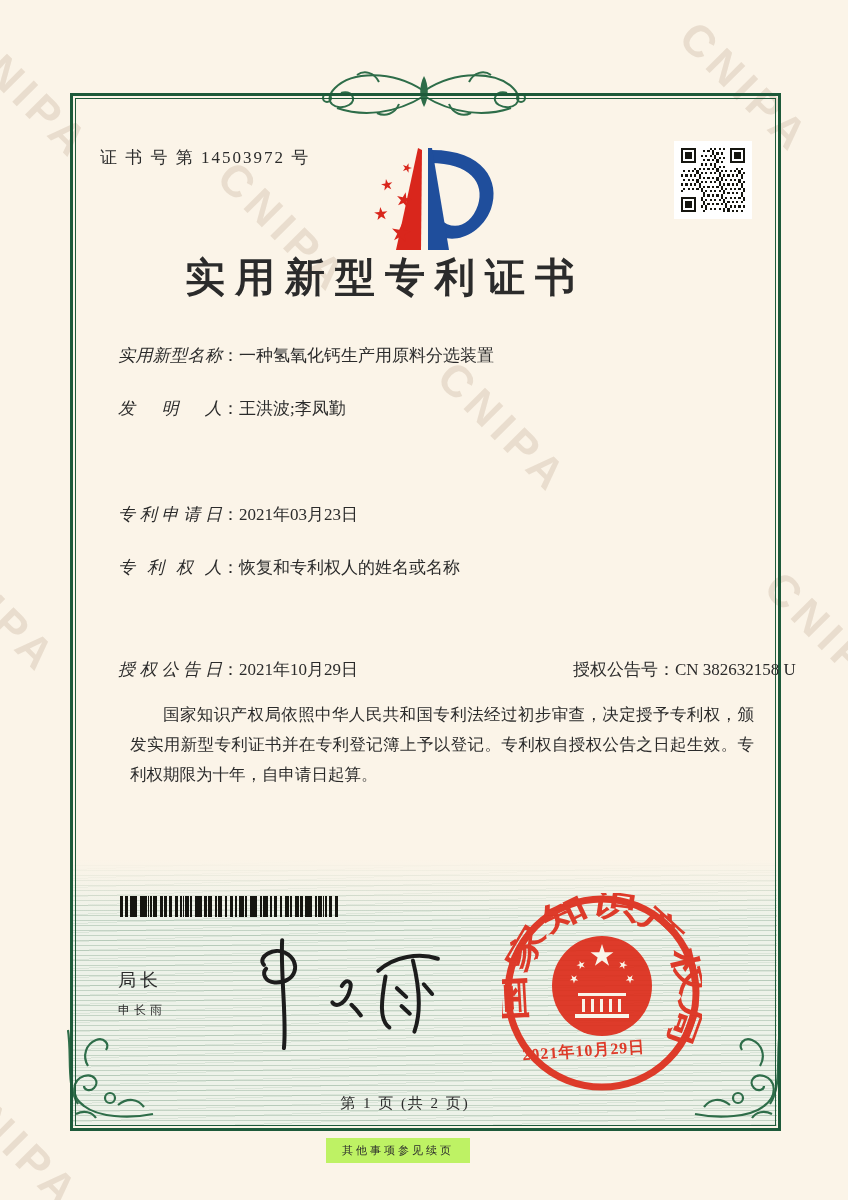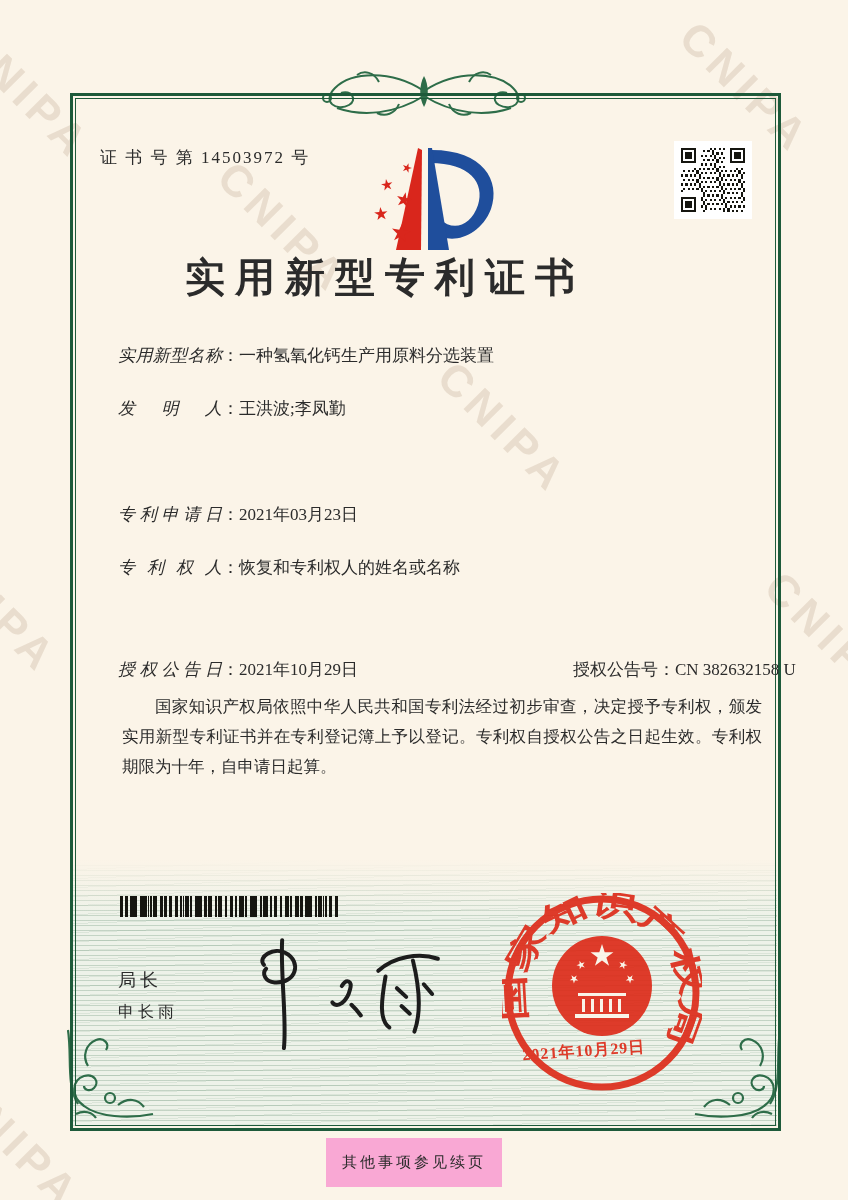--- a/index.html
+++ b/index.html
@@ -26,34 +26,34 @@
   .qr{position:absolute;left:674px;top:141px;width:78px;height:78px;background:#fff;
       display:flex;align-items:center;justify-content:center;}
   .title{position:absolute;left:0;top:250px;width:770px;text-align:center;
          font-size:40px;font-weight:bold;letter-spacing:10px;}
   .row{position:absolute;left:118px;font-size:17px;white-space:nowrap;}
   .lbl{display:inline-block;width:104px;text-align:justify;text-align-last:justify;vertical-align:bottom;font-style:italic;}
   .val{margin-left:0;}
   .row2{position:absolute;left:455px;top:0;}
   .paras{position:absolute;left:118px;top:688px;width:648px;font-size:16.5px;
          line-height:30px;text-align:justify;}
-  .paras p{margin:4px;text-indent:2em;}
+  .paras p{margin:12px;text-indent:2em;}
   .barcode{position:absolute;left:120px;top:896px;width:218px;height:21px;
      background-image:
        repeating-linear-gradient(90deg,#15150f 0 2px,rgba(0,0,0,0) 2px 5px),
        repeating-linear-gradient(90deg,#15150f 0 1px,rgba(0,0,0,0) 1px 7px),
        repeating-linear-gradient(90deg,#15150f 0 3px,rgba(0,0,0,0) 3px 11px);}
   .signer-title{position:absolute;left:118px;top:968px;font-size:18px;letter-spacing:4px;text-align:right;}
-  .signer-name{position:absolute;left:118px;top:1002px;font-size:16px;letter-spacing:4px;}
+  .signer-name{position:absolute;left:118px;top:1002px;font-size:12px;letter-spacing:4px;}
   .signature{position:absolute;left:245px;top:932px;}
   .seal{position:absolute;left:502px;top:893px;}
   .page-num{position:absolute;left:0;top:1094px;width:810px;text-align:center;
             font-size:15px;letter-spacing:2px;}
-  .foot-note{position:absolute;left:326px;top:1138px;background:#f9a8d4;
-             padding:15px 16px;font-size:15px;letter-spacing:3px;}
+  .foot-note{position:absolute;left:326px;top:1138px;background:#bef264;
+             padding:5px 16px;font-size:11px;letter-spacing:3px;}
   .ornament-top{position:absolute;left:279px;top:60px;}
   .corner{position:absolute;width:100px;height:100px;}
   .corner.bl{left:58px;top:1026px;}
   .corner.br{left:690px;top:1026px;transform:scaleX(-1);}
 </style>
 </head>
 <body>
 
 <div class="page">
 
@@ -399,15 +399,16 @@
             <rect x="98" y="106" width="3" height="13"></rect>
               <rect x="107" y="106" width="3" height="13"></rect>
             <rect x="116" y="106" width="3" height="13"></rect>
             <rect x="73" y="121" width="54" height="4"></rect>
           </g>
         </g>
         <text x="82" y="163" text-anchor="middle" font-size="16" font-weight="bold" fill="#dd2c1a" letter-spacing="1" transform="rotate(-4 82 160)">2021年10月29日</text>
       </g>
     </svg>
 
+    <div class="page-num">第 1 页 (共 2 页)</div>
     <div class="foot-note">其他事项参见续页</div>
   </div>
 </div>
 
 </body></html>

